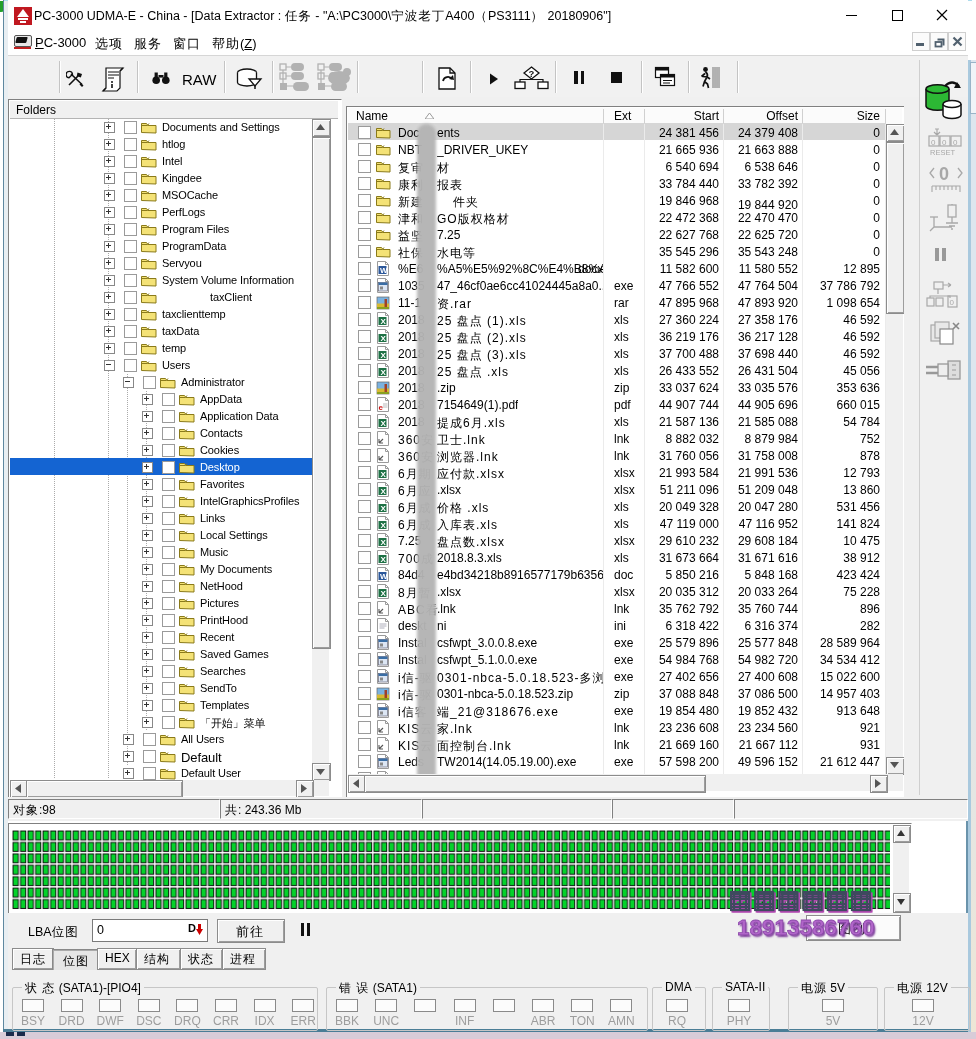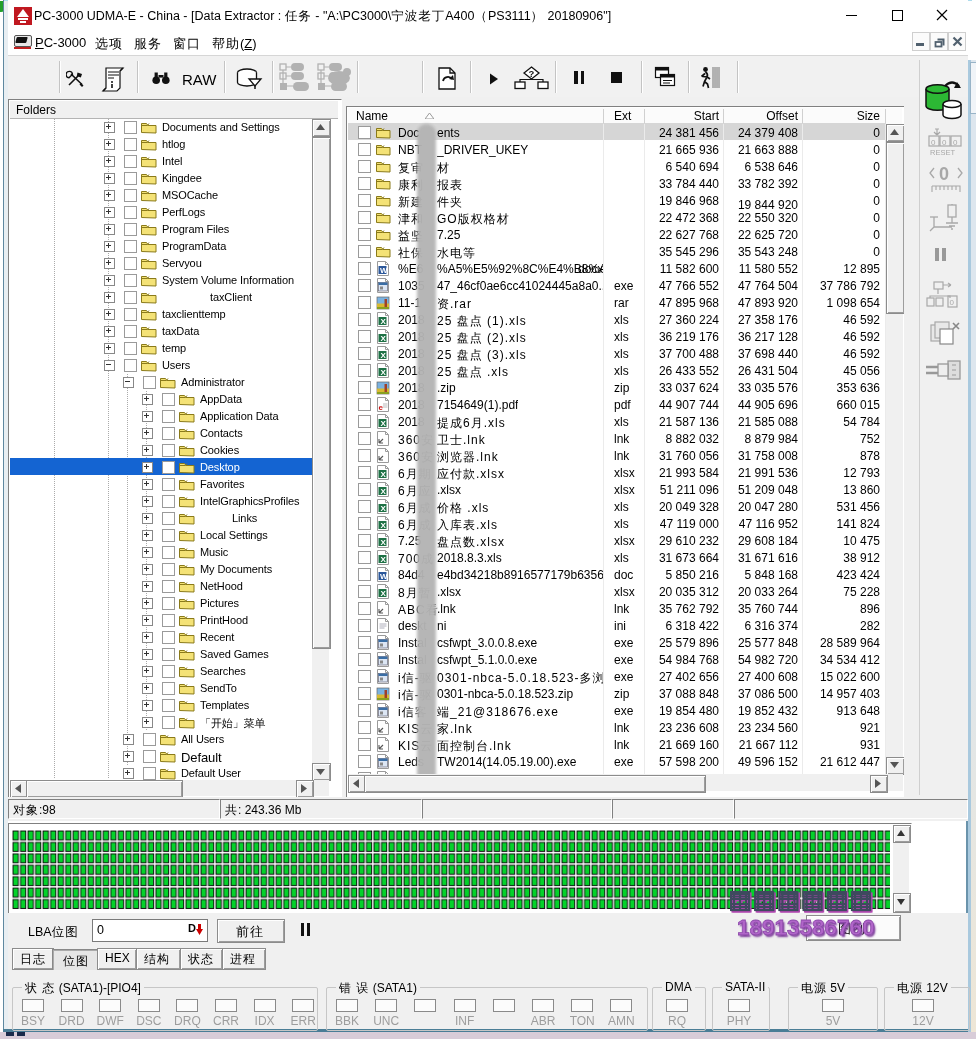--- a/index.html
+++ b/index.html
@@ -404,21 +404,21 @@
 <div class="a txt " style="left:200px;top:495px;font-size:11px;letter-spacing:-0.1px;color:#000;">IntelGraphicsProfiles</div>
 <div class="a" style="left:142px;top:513.0px;width:9px;height:9px;background:#fff;border:1px solid #888;">
     <div class="a" style="left:1px;top:3px;width:5px;height:1px;background:#333;"></div>
     <div class="a" style="left:3px;top:1px;width:1px;height:5px;background:#333;"></div>
   </div>
 <div class="a" style="left:162px;top:512.0px;width:11px;height:11px;background:#fff;border:1px solid #9a9a9a;"></div>
 <svg class="a" style="left:179px;top:512.0px;" width="16" height="13">
     <path d="M0.5 11.5 V2.5 h5 l1.5 2 h8 v7.5 z" fill="#f4e276" stroke="#8a7a1a" stroke-width="1"></path>
     <path d="M0.5 4.5 h6 l1.5 -2" fill="none" stroke="#8a7a1a" stroke-width="1"></path>
   </svg>
-<div class="a txt " style="left:200px;top:512px;font-size:11px;letter-spacing:-0.1px;color:#000;margin-left:32px;">Links</div>
+<div class="a txt " style="left:200px;top:512px;font-size:11px;letter-spacing:-0.1px;color:#000;">Links</div>
 <div class="a" style="left:142px;top:530.0px;width:9px;height:9px;background:#fff;border:1px solid #888;">
     <div class="a" style="left:1px;top:3px;width:5px;height:1px;background:#333;"></div>
     <div class="a" style="left:3px;top:1px;width:1px;height:5px;background:#333;"></div>
   </div>
 <div class="a" style="left:162px;top:529.0px;width:11px;height:11px;background:#fff;border:1px solid #9a9a9a;"></div>
 <svg class="a" style="left:179px;top:529.0px;" width="16" height="13">
     <path d="M0.5 11.5 V2.5 h5 l1.5 2 h8 v7.5 z" fill="#f4e276" stroke="#8a7a1a" stroke-width="1"></path>
     <path d="M0.5 4.5 h6 l1.5 -2" fill="none" stroke="#8a7a1a" stroke-width="1"></path>
   </svg>
 <div class="a txt " style="left:200px;top:529px;font-size:11px;letter-spacing:-0.1px;color:#000;">Local Settings</div>
@@ -637,33 +637,33 @@
 <div class="a txt cjk" style="left:437px;top:177.0px;font-size:12px;color:#000;max-width:167px;overflow:hidden;">报表</div>
 <div class="a txt" style="left:719px;top:177.0px;font-size:12px;color:#000;transform:translateX(-100%);">33 784 440</div>
 <div class="a txt" style="left:798px;top:177.0px;font-size:12px;color:#000;transform:translateX(-100%);">33 782 392</div>
 <div class="a txt" style="left:880px;top:177.0px;font-size:12px;color:#000;transform:translateX(-100%);">0</div>
 <div class="a" style="left:358px;top:194.0px;width:11px;height:11px;background:#fff;border:1px solid #9a9a9a;"></div>
 <svg class="a" style="left:376px;top:194.0px;" width="15" height="13">
     <path d="M0.5 11.5 V2.5 h5 l1.5 2 h7 v7.5 z" fill="#f4e276" stroke="#8a7a1a" stroke-width="1"></path>
     <path d="M0.5 4.5 h6 l1.5 -2" fill="none" stroke="#8a7a1a" stroke-width="1"></path>
   </svg>
 <div class="a txt cjk" style="left:398px;top:194.0px;font-size:12px;color:#000;">新建</div>
-<div class="a txt cjk" style="left:437px;top:194.0px;font-size:12px;color:#000;max-width:167px;overflow:hidden;">件夹</div>
+<div class="a txt cjk" style="left:453px;top:194.0px;font-size:12px;color:#000;max-width:167px;overflow:hidden;">件夹</div>
 <div class="a txt" style="left:719px;top:194.0px;font-size:12px;color:#000;transform:translateX(-100%);">19 846 968</div>
 <div class="a txt" style="left:798px;top:198px;font-size:12px;color:#000;transform:translateX(-100%);">19 844 920</div>
 <div class="a txt" style="left:880px;top:194.0px;font-size:12px;color:#000;transform:translateX(-100%);">0</div>
 <div class="a" style="left:358px;top:211.0px;width:11px;height:11px;background:#fff;border:1px solid #9a9a9a;"></div>
 <svg class="a" style="left:376px;top:211.0px;" width="15" height="13">
     <path d="M0.5 11.5 V2.5 h5 l1.5 2 h7 v7.5 z" fill="#f4e276" stroke="#8a7a1a" stroke-width="1"></path>
     <path d="M0.5 4.5 h6 l1.5 -2" fill="none" stroke="#8a7a1a" stroke-width="1"></path>
   </svg>
 <div class="a txt cjk" style="left:398px;top:211.0px;font-size:12px;color:#000;">津和</div>
 <div class="a txt cjk" style="left:437px;top:211.0px;font-size:12px;color:#000;max-width:167px;overflow:hidden;">GO版权格材</div>
 <div class="a txt" style="left:719px;top:211.0px;font-size:12px;color:#000;transform:translateX(-100%);">22 472 368</div>
-<div class="a txt" style="left:798px;top:211.0px;font-size:12px;color:#000;transform:translateX(-100%);">22 550 320</div>
+<div class="a txt" style="left:798px;top:211.0px;font-size:12px;color:#000;transform:translateX(-100%);">22 470 470</div>
 <div class="a txt" style="left:880px;top:211.0px;font-size:12px;color:#000;transform:translateX(-100%);">0</div>
 <div class="a" style="left:358px;top:228.0px;width:11px;height:11px;background:#fff;border:1px solid #9a9a9a;"></div>
 <svg class="a" style="left:376px;top:228.0px;" width="15" height="13">
     <path d="M0.5 11.5 V2.5 h5 l1.5 2 h7 v7.5 z" fill="#f4e276" stroke="#8a7a1a" stroke-width="1"></path>
     <path d="M0.5 4.5 h6 l1.5 -2" fill="none" stroke="#8a7a1a" stroke-width="1"></path>
   </svg>
 <div class="a txt cjk" style="left:398px;top:228.0px;font-size:12px;color:#000;">益坚</div>
 <div class="a txt " style="left:437px;top:228.0px;font-size:12px;color:#000;max-width:167px;overflow:hidden;">7.25</div>
 <div class="a txt" style="left:719px;top:228.0px;font-size:12px;color:#000;transform:translateX(-100%);">22 627 768</div>
 <div class="a txt" style="left:798px;top:228.0px;font-size:12px;color:#000;transform:translateX(-100%);">22 625 720</div>

